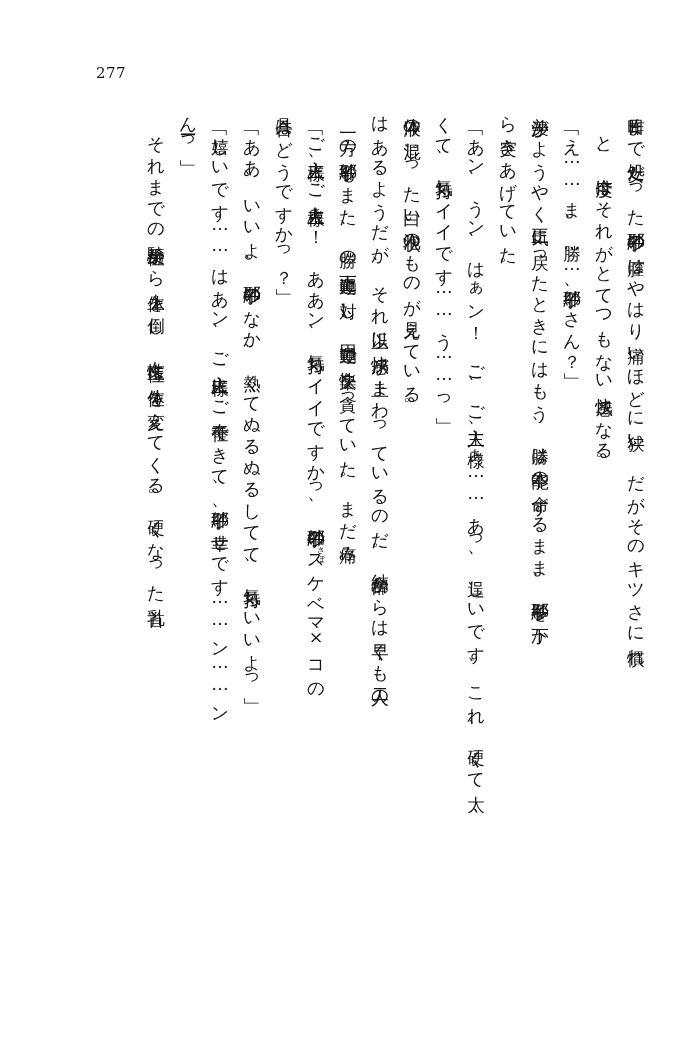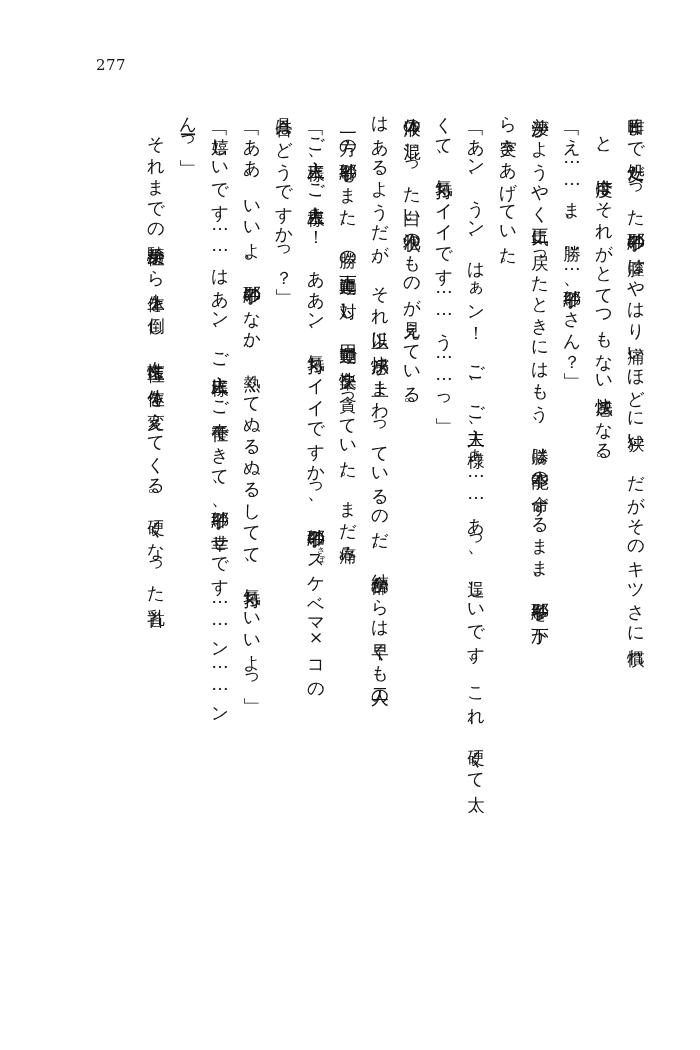--- a/index.html
+++ b/index.html
@@ -11,21 +11,21 @@
     position: relative;
     width: 700px;
     height: 1050px;
     background: #ffffff;
     overflow: hidden;
     font-family: "DejaVu Serif", "Liberation Serif", serif;
     color: #141414;
   }
   .page-number {
     position: absolute;
-    top: 56px;
+    top: 64px;
     left: 96px;
     font-size: 15px;
     letter-spacing: 0.5px;
     color: #141414;
     font-family: "DejaVu Serif", "Liberation Serif", serif;
   }
   .text-block {
     position: absolute;
     top: 104px;
     right: 56px;

